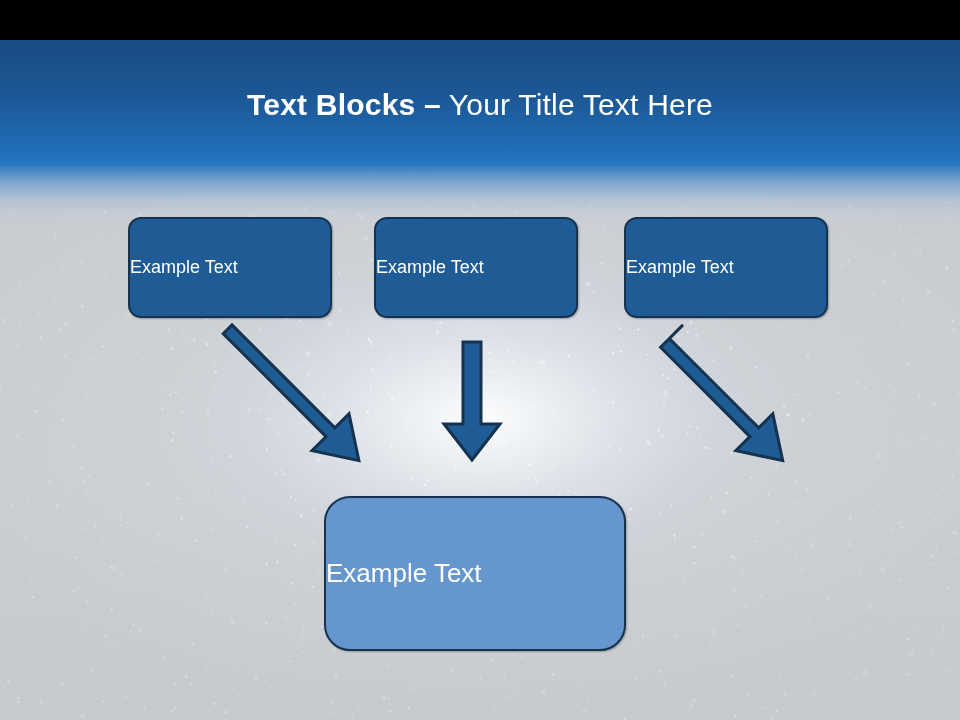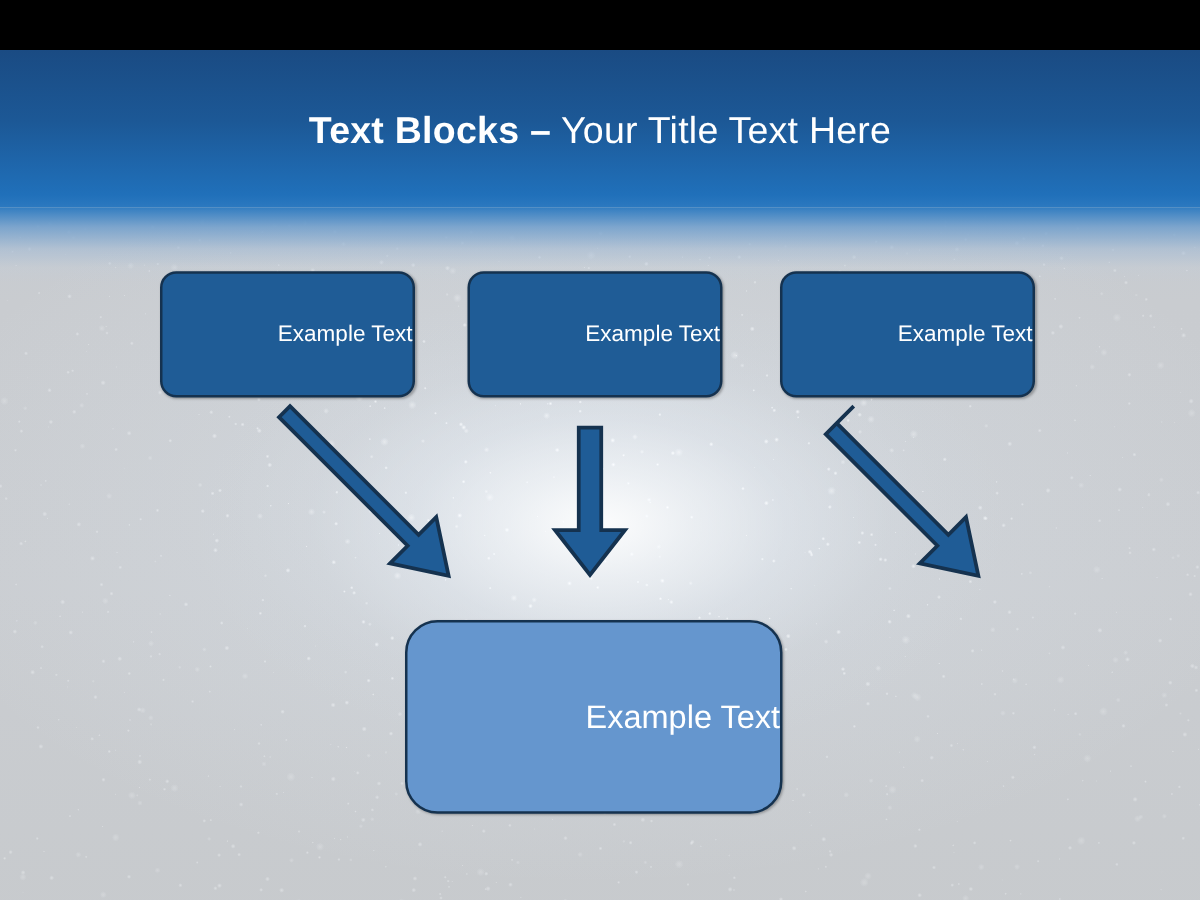--- a/index.html
+++ b/index.html
@@ -85,21 +85,21 @@
   }
   .title .bold { font-weight: bold; }
   .title .light { font-weight: normal; }
 
   
   .box {
     position: absolute;
     box-sizing: border-box;
     display: flex;
     align-items: center;
-    justify-content: flex-end;
+    justify-content: flex-start;
     color: #ffffff;
     border: 2px solid #15324f;
     box-shadow: 1px 1px 2px rgba(0,0,0,0.28);
   }
   .box-top {
     width: 204px;
     height: 101px;
     top: 177px;
     background: #1f5c96;
     border-radius: 13px;

